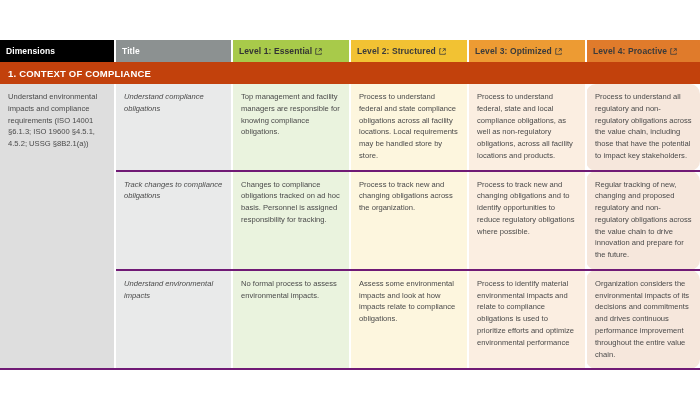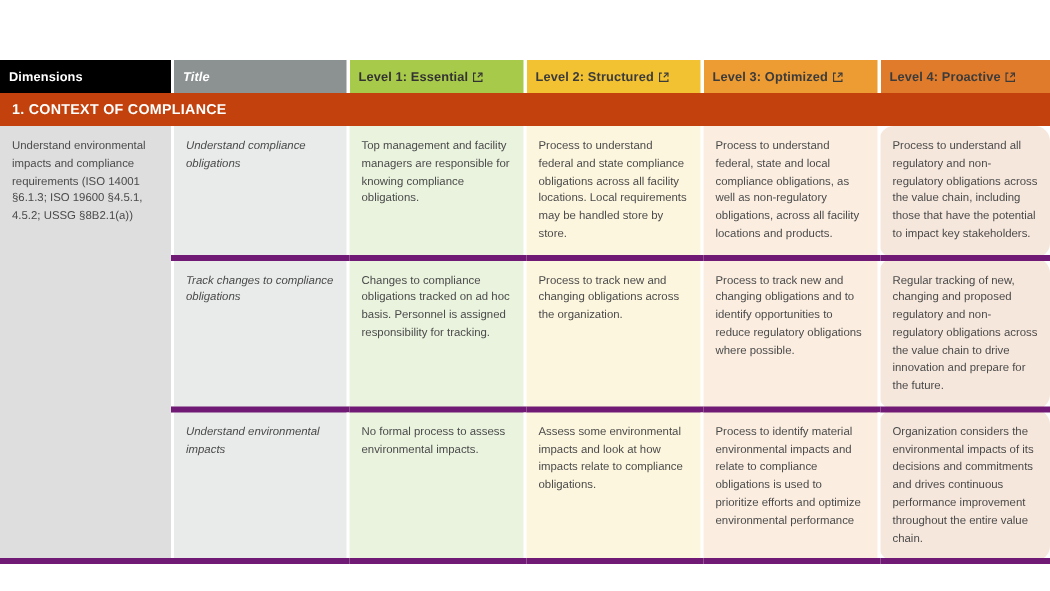--- a/index.html
+++ b/index.html
@@ -40,21 +40,21 @@
     font-size: 8.5px;
     font-weight: bold;
     letter-spacing: 0.1px;
     white-space: nowrap;
     overflow: hidden;
     border-right: 2px solid #ffffff;
   }
   .hdr th:last-child { border-right: none; }
 
   .th-dimensions { background: #000000; color: #ffffff; }
-  .th-title      { background: #8c9191; color: #ffffff; font-style: italic; }
+  .th-title      { background: #8c9191; color: #ffffff; }
   .th-l1         { background: #a8ca4a; color: #333333; }
   .th-l2         { background: #f2c233; color: #3b3b3b; }
   .th-l3         { background: #ed9b33; color: #3b3b3b; }
   .th-l4         { background: #e07b2b; color: #3b3b3b; }
 
   .ext-icon {
     display: inline-block;
     width: 7px;
     height: 7px;
     margin-left: 3px;
@@ -77,21 +77,21 @@
   }
 
   
   .maturity-table td.cell {
     vertical-align: top;
     padding: 7px 7px 8px 8px;
     font-size: 7.6px;
     line-height: 1.55;
     color: #4a4a4a;
     border-right: 2px solid #ffffff;
-    border-bottom: 4px solid #701a75;
+    border-bottom: 2px solid #701a75;
   }
   .maturity-table td.cell:last-child { border-right: none; border-radius: 10px; }
 
   .c-dim   { background: #dedede; color: #4a4a4a; }
   .c-title { background: #e9eaea; color: #4a4a4a; font-style: italic; }
   .c-l1    { background: #eaf3de; color: #595147; }
   .c-l2    { background: #fdf6de; color: #595147; }
   .c-l3    { background: #fbeee1; color: #595147; }
   .c-l4    { background: #f6e7dc; color: #595147; }
 

